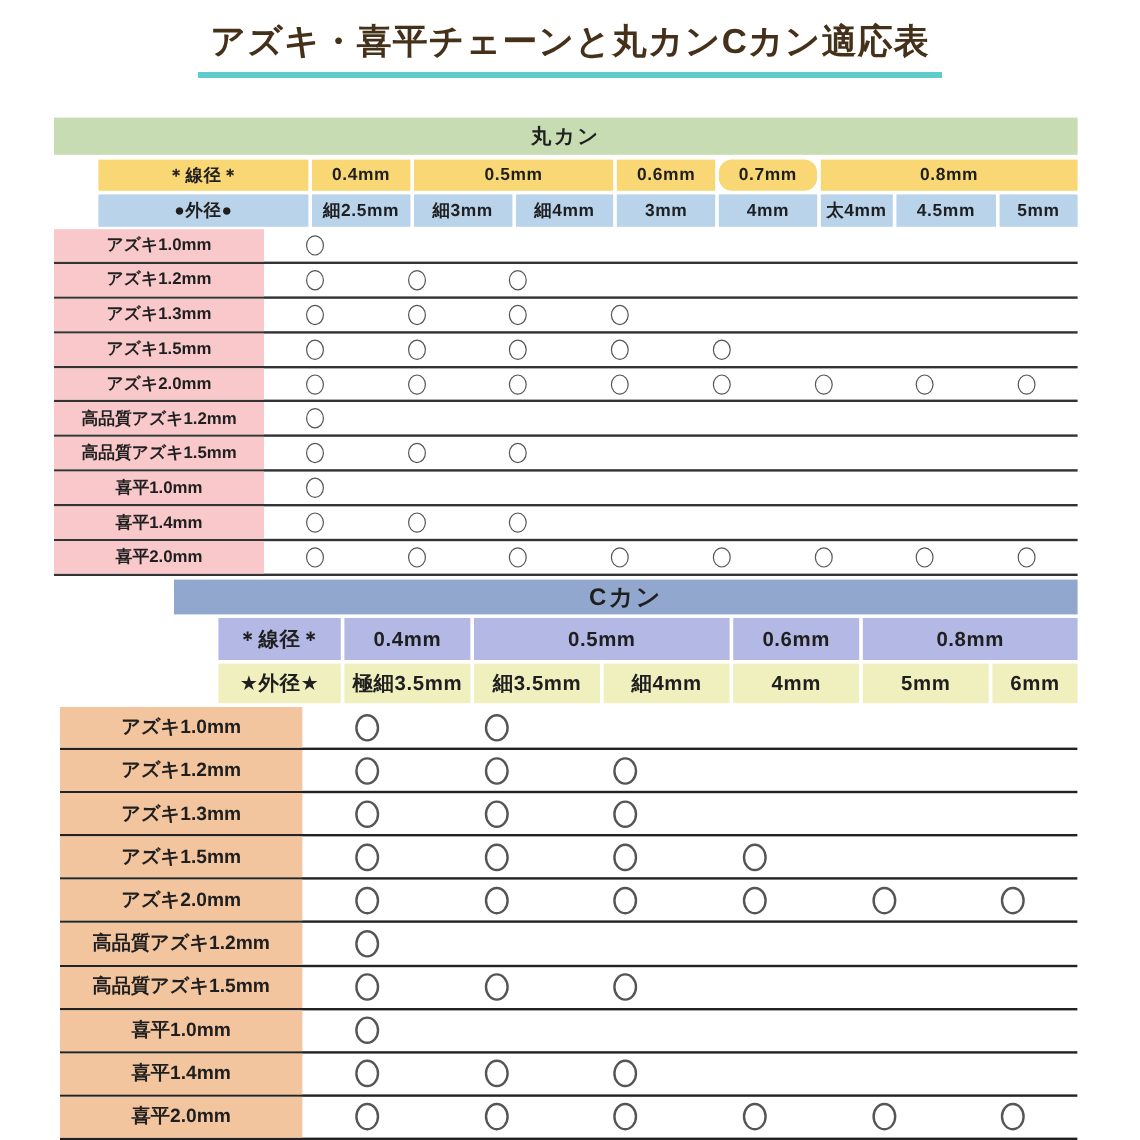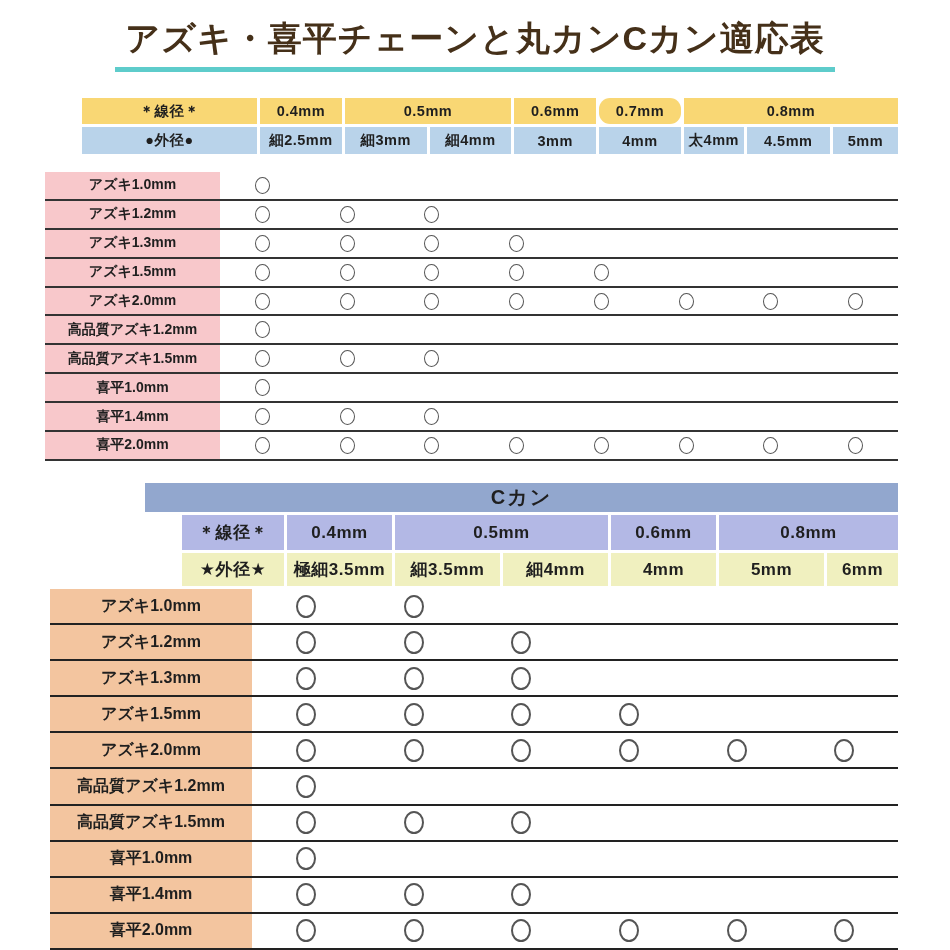--- a/index.html
+++ b/index.html
@@ -5,39 +5,39 @@
   html,body{margin:0;padding:0;}
   body{
     width:950px;height:950px;position:relative;overflow:hidden;
     background:#ffffff;
     font-family:"Liberation Sans","DejaVu Sans",sans-serif;
     font-weight:bold;color:#1f1f1f;
   }
   
   .title-wrap{position:absolute;top:16px;left:12px;width:926px;text-align:center;}
   .title-text{
-    display:inline-block;font-size:34px;line-height:1.35;letter-spacing:1px;
+    display:inline-block;font-size:29px;line-height:1.35;letter-spacing:1px;
     color:var(--title-brown);
     padding:0 10px 5px 10px;
     border-bottom:5px solid var(--underline-teal);
   }
   
   .bar{display:flex;align-items:center;justify-content:center;letter-spacing:2px;}
   .hrow{display:flex;gap:3px;padding-left:37px;}
   .hcell{display:flex;align-items:center;justify-content:center;white-space:nowrap;letter-spacing:.5px;}
   .trow{display:flex;}
   .rlabel{display:flex;align-items:center;justify-content:center;white-space:nowrap;}
   .marks{display:flex;flex:1;}
   .slot{flex:1;display:flex;align-items:center;justify-content:center;}
   .circle{display:block;border-radius:50%;background:transparent;}
   
   .mk{position:absolute;left:45px;top:98px;width:853px;}
   .mk-bar{height:31px;background:var(--maru-header-green);font-size:17px;margin-bottom:4px;}
   .mk-wire{height:26px;margin-bottom:3px;}
-  .mk-outer{height:27px;margin-bottom:18px;}
+  .mk-outer{height:27px;margin-bottom:2px;}
   .mk .hcell{font-size:14.5px;}
   .cell-y{background:var(--wire-row-yellow);}
   .cell-b{background:var(--outer-row-blue);}
   .mk-row{height:28.9px;border-bottom:2px solid var(--separator-dark);box-sizing:border-box;}
   .mk-label{background:var(--chain-label-pink);font-size:14px;}
   .mk-circle{width:13px;height:15px;border:1.5px solid var(--circle-gray);}
   
   .ck{position:absolute;left:145px;top:483px;width:753px;}
   .ck-bar{height:29px;background:var(--c-header-blue);font-size:20px;margin-bottom:3px;}
   .ck-wire{height:35px;margin-bottom:3px;}
@@ -51,20 +51,21 @@
   .ck-circle{width:16px;height:19px;border:2px solid var(--circle-gray);}
 </style>
 </head>
 <body>
 
 <div class="title-wrap">
   <span class="title-text">アズキ・喜平チェーンと丸カンCカン適応表</span>
 </div>
 
 <section class="mk">
+  <div class="bar mk-bar">丸カン</div>
   <div class="hrow mk-wire" id="mk-wire">
       <div class="hcell cell-y" style="width: 175px;">＊線径＊</div>
       <div class="hcell cell-y" style="width: 81.75px;">0.4mm</div>
       <div class="hcell cell-y" style="width: 166.5px;">0.5mm</div>
       <div class="hcell cell-y" style="width: 81.75px;">0.6mm</div>
       <div class="hcell cell-y" style="width: 81.75px; border-radius: 11px;">0.7mm</div>
       <div class="hcell cell-y" style="flex: 1 1 0%;">0.8mm</div>
     </div>
   <div class="hrow mk-outer" id="mk-outer">
       <div class="hcell cell-b" style="width: 175px;">●外径●</div>

